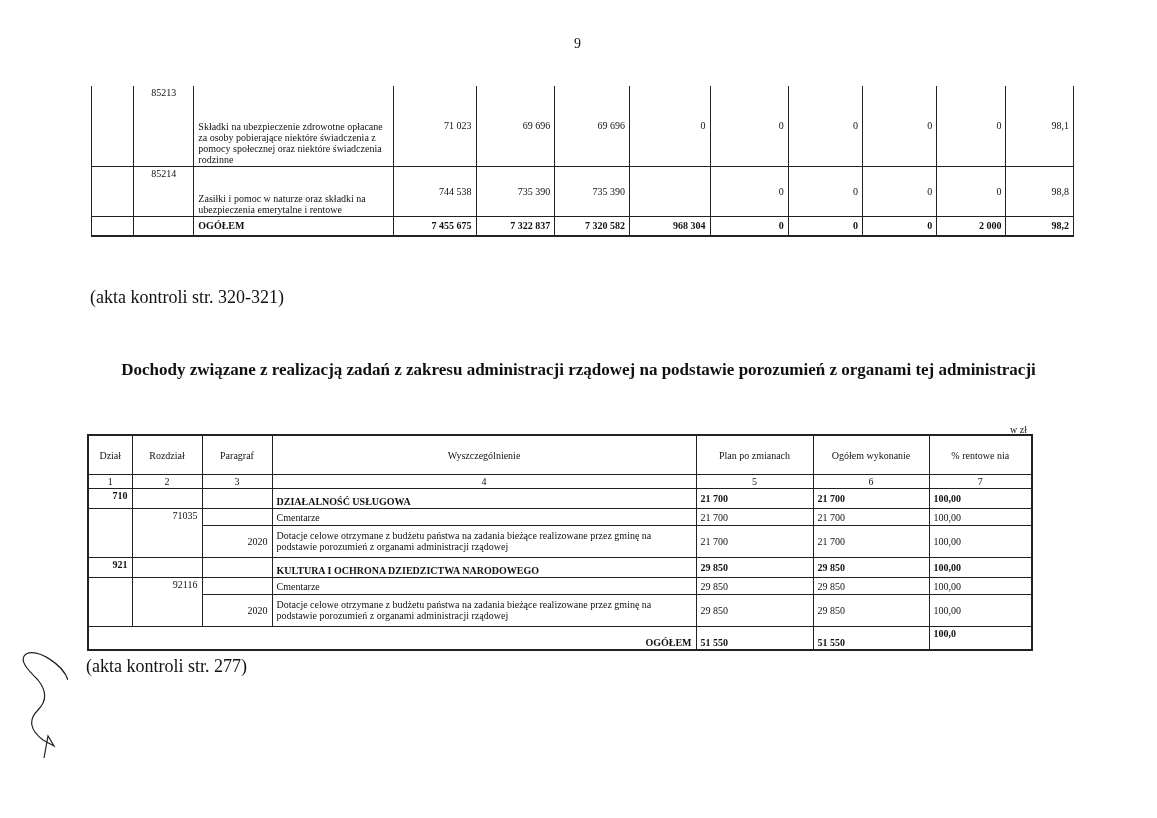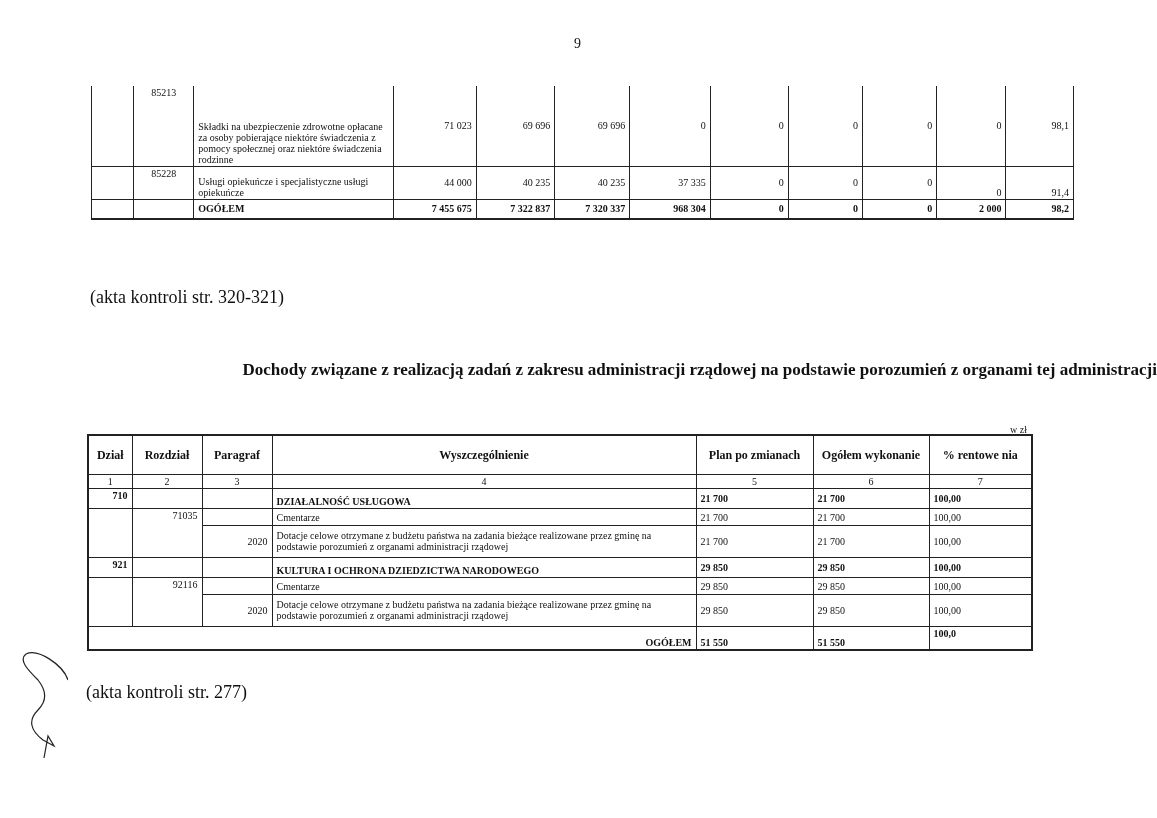--- a/index.html
+++ b/index.html
@@ -13,26 +13,26 @@
   #t1 { left:91px; top:86px; width:983px; font-size:10px; }
   #t1 td { padding:1px 4px; vertical-align:middle; }
   #t1 td.num { text-align:right; }
   #t1 td.code { vertical-align:top; text-align:center; }
   #t1 td.desc { vertical-align:bottom; }
   #t1 tr.total td { font-weight:bold; border-bottom:2px solid #222; }
   #t1 { border-top:none;padding-left:48px; }
   #t1 tr:first-child td { border-top:none; }
   .note { font-size:18px; }
   #note1 { left:90px; top:287px; }
-  #note2 { left:86px; top:682px;font-family:Liberation Serif, serif; }
-  .title { left:0; width:1157px; text-align:right; top:360px; font-weight:bold; font-size:17px; }
+  #note2 { left:86px; top:656px;font-family:Liberation Serif, serif; }
+  .title { left:0; width:1157px; text-align:center; top:360px; font-weight:bold; font-size:17px; }
   .unit { left:1010px; top:424px; font-size:10px; font-weight:normal; }
   
   #t2 { left:87px; top:434px; width:946px; font-size:10px; border:2px solid #222; }
-  #t2 th { font-weight:bold; height:36px; font-size:12px; }
+  #t2 th { font-weight:normal; height:36px; font-size:10px; }
   #t2 td { padding:1px 4px; height:14px; }
   #t2 td.num { }
   #t2 td.c { text-align:right; }
   #t2 tr.idx td { text-align:center; height:10px; }
   #t2 tr.b td { font-weight:bold; }
   #t2 tr.total td { font-weight:bold; height:20px; }
   .sig { left:8px; top:640px; }
 </style>
 </head>
 <body>
@@ -62,41 +62,41 @@
     <td class="num">71 023</td>
     <td class="num">69 696</td>
     <td class="num">69 696</td>
     <td class="num">0</td>
     <td class="num">0</td>
     <td class="num">0</td>
     <td class="num">0</td>
     <td class="num">0</td>
     <td class="num">98,1</td>
   </tr>
-  <tr style="height:33px">
-    <td></td>
-    <td class="code">85228</td>
-    <td class="desc">Usługi opiekuńcze i specjalistyczne usługi opiekuńcze</td>
-    <td class="num">44 000</td>
-    <td class="num">40 235</td>
-    <td class="num">40 235</td>
-    <td class="num">37 335</td>
-    <td class="num">0</td>
-    <td class="num">0</td>
-    <td class="num">0</td>
-    <td class="num" style="vertical-align:bottom">0</td>
-    <td class="num" style="vertical-align:bottom">91,4</td>
+  <tr style="height:50px">
+    <td></td>
+    <td class="code">85214</td>
+    <td class="desc">Zasiłki i pomoc w naturze oraz składki na ubezpieczenia emerytalne i rentowe</td>
+    <td class="num">744 538</td>
+    <td class="num">735 390</td>
+    <td class="num">735 390</td>
+    <td class="num"></td>
+    <td class="num">0</td>
+    <td class="num">0</td>
+    <td class="num">0</td>
+    <td class="num">0</td>
+    <td class="num">98,8</td>
   </tr>
   <tr class="total" style="height:20px">
     <td></td>
     <td></td>
     <td>OGÓŁEM</td>
     <td class="num">7 455 675</td>
     <td class="num">7 322 837</td>
-    <td class="num">7 320 337</td>
+    <td class="num">7 320 582</td>
     <td class="num">968 304</td>
     <td class="num">0</td>
     <td class="num">0</td>
     <td class="num">0</td>
     <td class="num">2 000</td>
     <td class="num">98,2</td>
   </tr>
 </tbody>
   </table>
 

